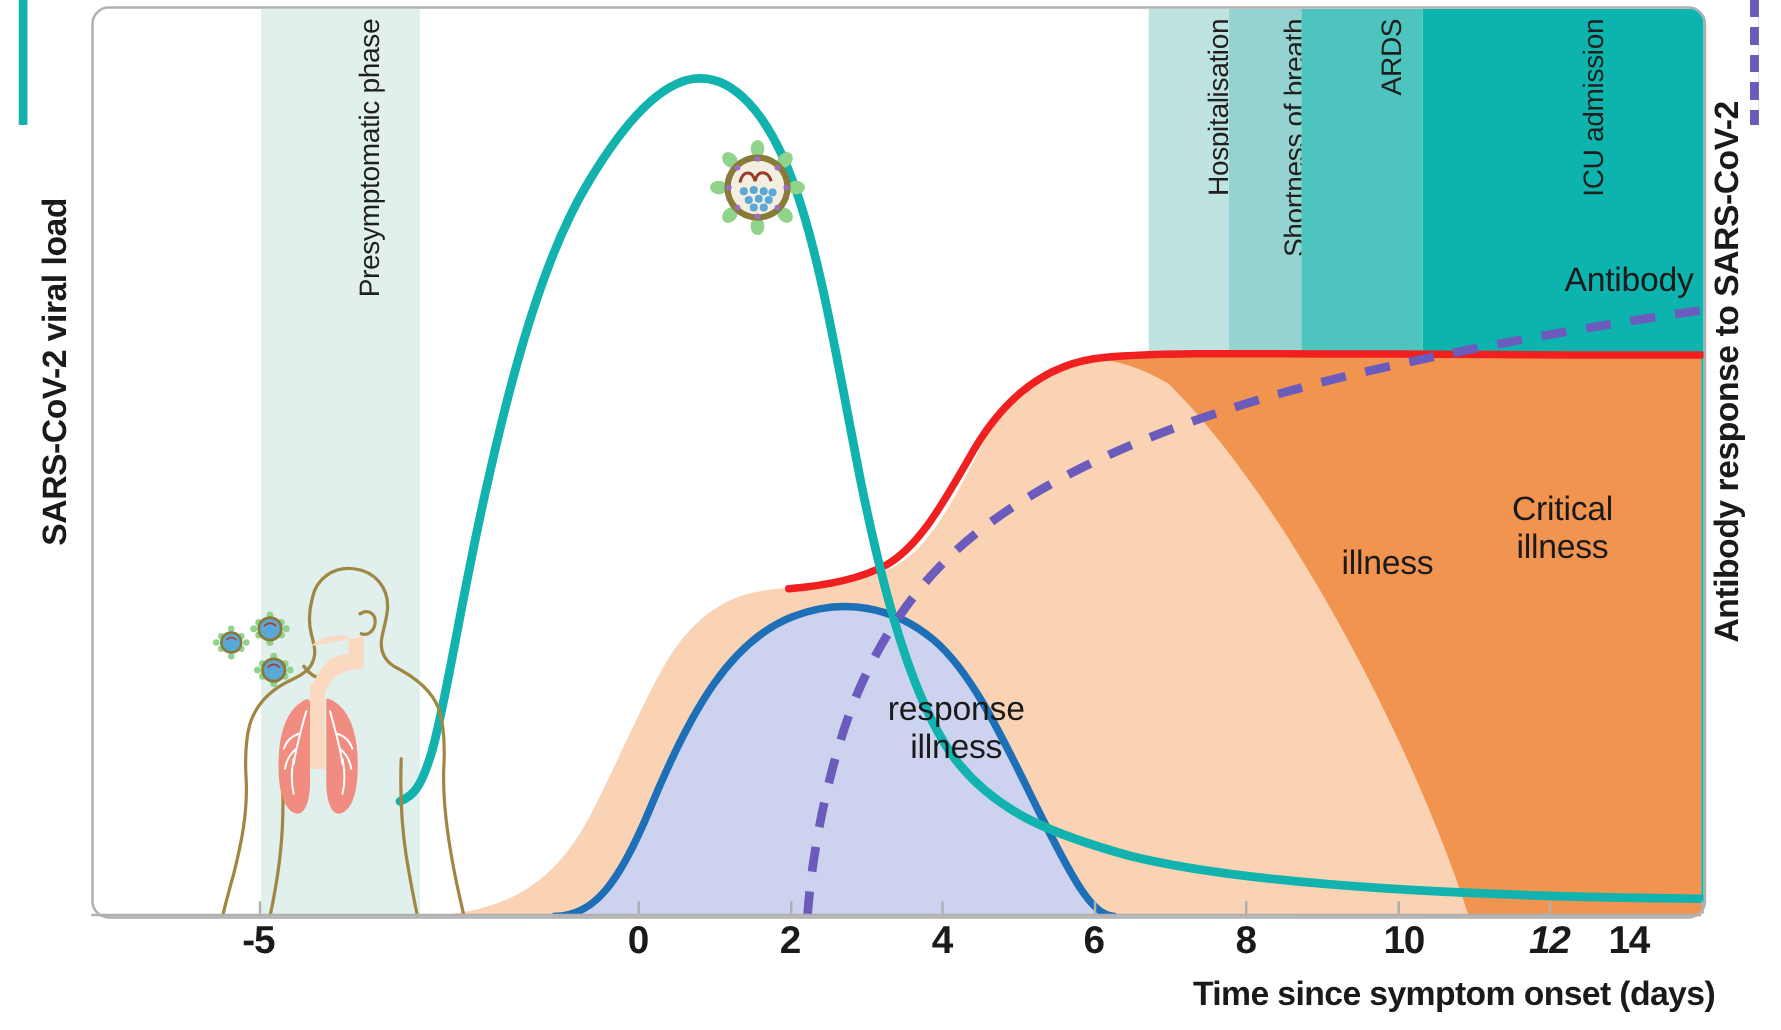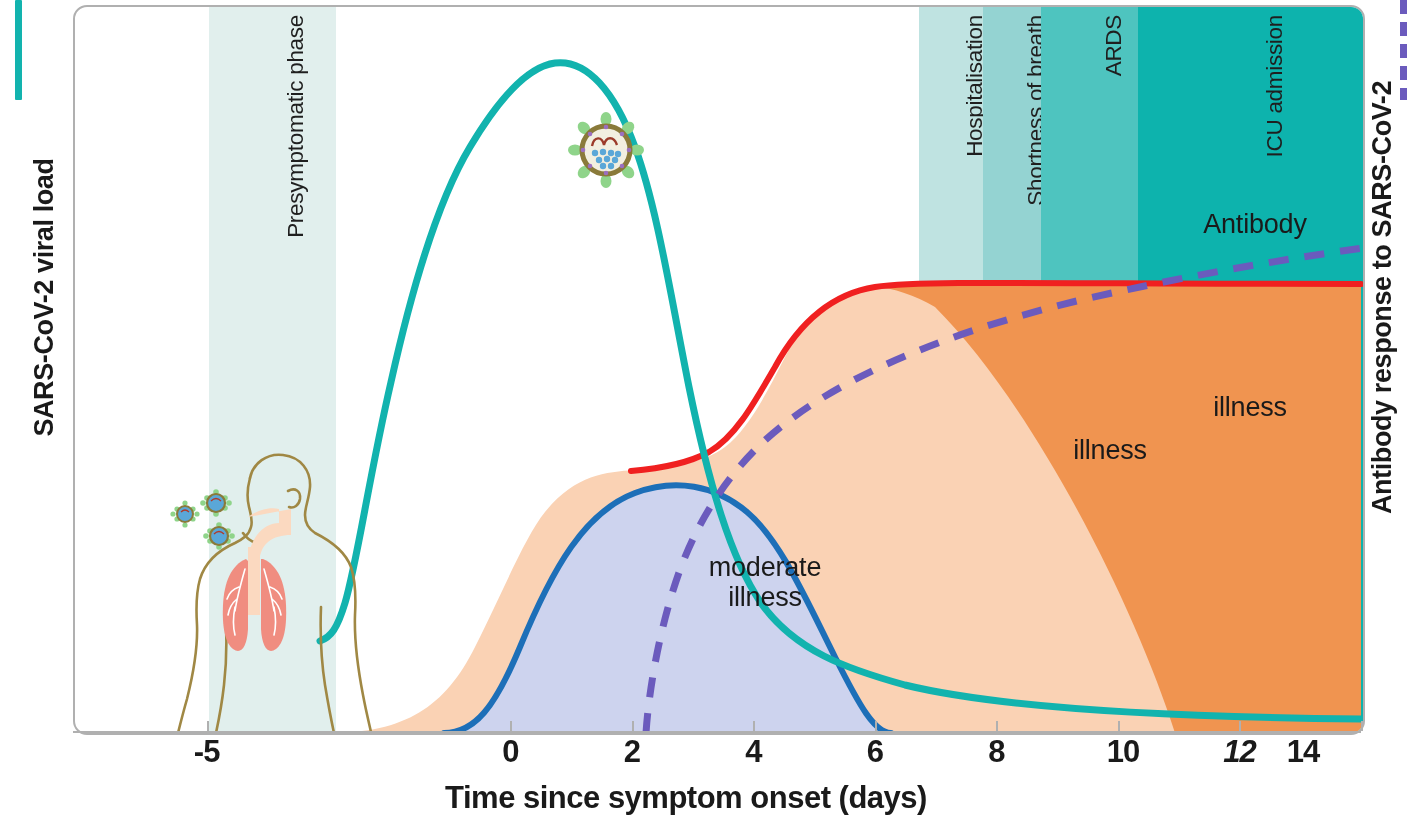--- a/index.html
+++ b/index.html
@@ -15,22 +15,22 @@
     font-size:27px;font-weight:bold;letter-spacing:-0.4px;
     text-align:center;white-space:nowrap;
   }
   .ylabel-right{
     position:absolute;left:1102px;top:282px;width:560px;
     transform:rotate(-90deg);
     font-size:27px;font-weight:bold;letter-spacing:-0.4px;
     text-align:center;white-space:nowrap;
   }
   .xlabel{
-    position:absolute;left:0;top:780px;width:1372px;text-align:center;
-    font-size:31px;font-weight:bold;letter-spacing:-0.5px;
+    position:absolute;left:0;top:780px;width:1372px;text-align:right;
+    font-size:27px;font-weight:bold;letter-spacing:-0.5px;
   }
 
   
   .legend-left{
     position:absolute;left:15px;top:0px;width:7px;height:100px;
     background:#12b3ae;border-radius:1px;
   }
   .legend-right{
     position:absolute;left:1400px;top:0px;width:7px;height:100px;
     background:#6b5bbd;
@@ -152,32 +152,33 @@
                  C 920,700 1080,710 1286,712"></path>
 
         <path fill="none" stroke="#6b5bbd" stroke-width="7" stroke-dasharray="20 16" stroke-linecap="butt" d="M 571,726
                  C 574,680 586,614 606,560
                  C 632,492 672,444 716,412
                  C 790,357 900,318 1010,292
                  C 1110,269 1210,252 1288,241"></path>
       </svg>
 
 
-      <div class="anno" style="left:1080px;top:202px;width:200px;">Antibody</div>
+      <div class="anno" style="left:1080px;top:202px;width:200px;text-align:right;">Antibody</div>
 
       <div class="anno" style="left:580px;top:545px;width:220px;">
-        <div>moderate</div>
+        <div>response</div>
         <div>illness</div>
       </div>
 
       <div class="anno" style="left:940px;top:428px;width:190px;">
         <div>illness</div>
       </div>
 
       <div class="anno" style="left:1080px;top:385px;width:190px;">
+        <div>Critical</div>
         <div>illness</div>
       </div>
 
       <svg class="human" viewBox="0 0 230 290">
         <g fill="none" stroke="#a08844" stroke-width="2.6" stroke-linecap="round" stroke-linejoin="round">
 
           <path d="M95,31 C98,16 112,6 128,8 C146,10 156,24 155,40
                    C154,52 150,60 150,68 C150,76 154,82 160,86
                    C176,94 190,104 196,120 C200,132 201,150 200,168
                    C199,196 203,222 208,248 C211,264 214,276 216,285"></path>

